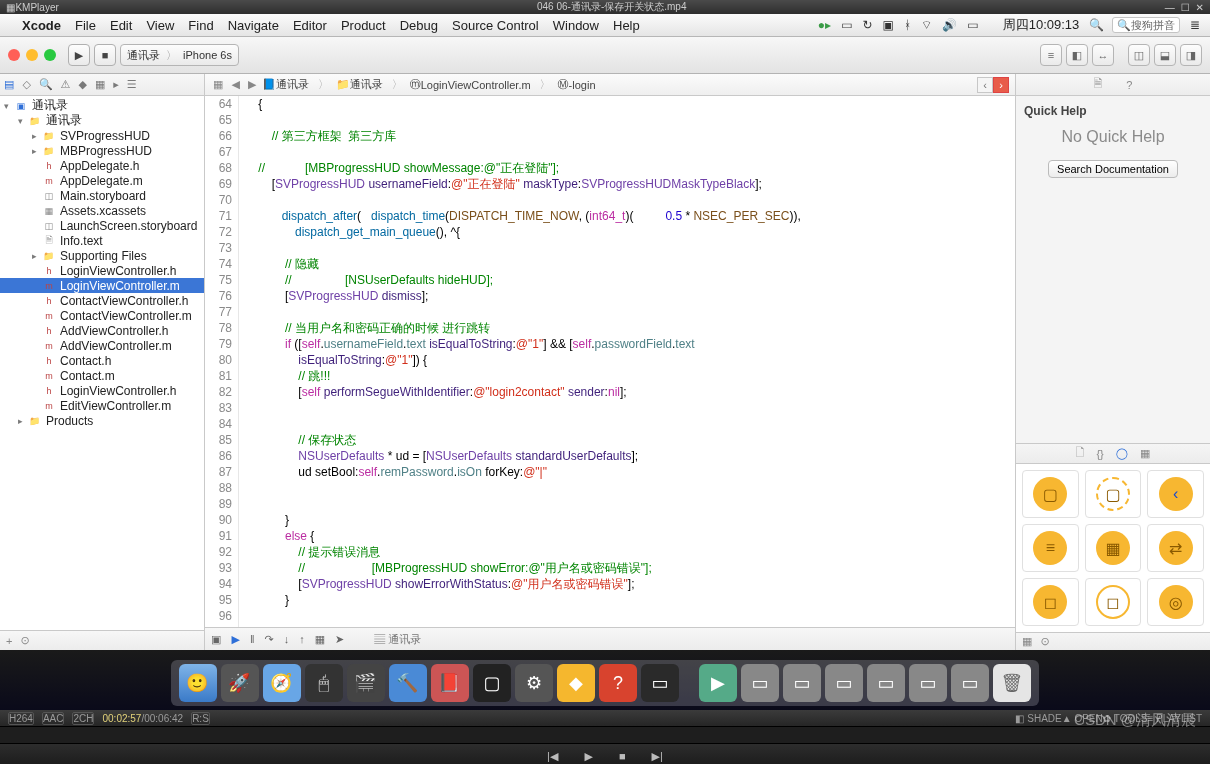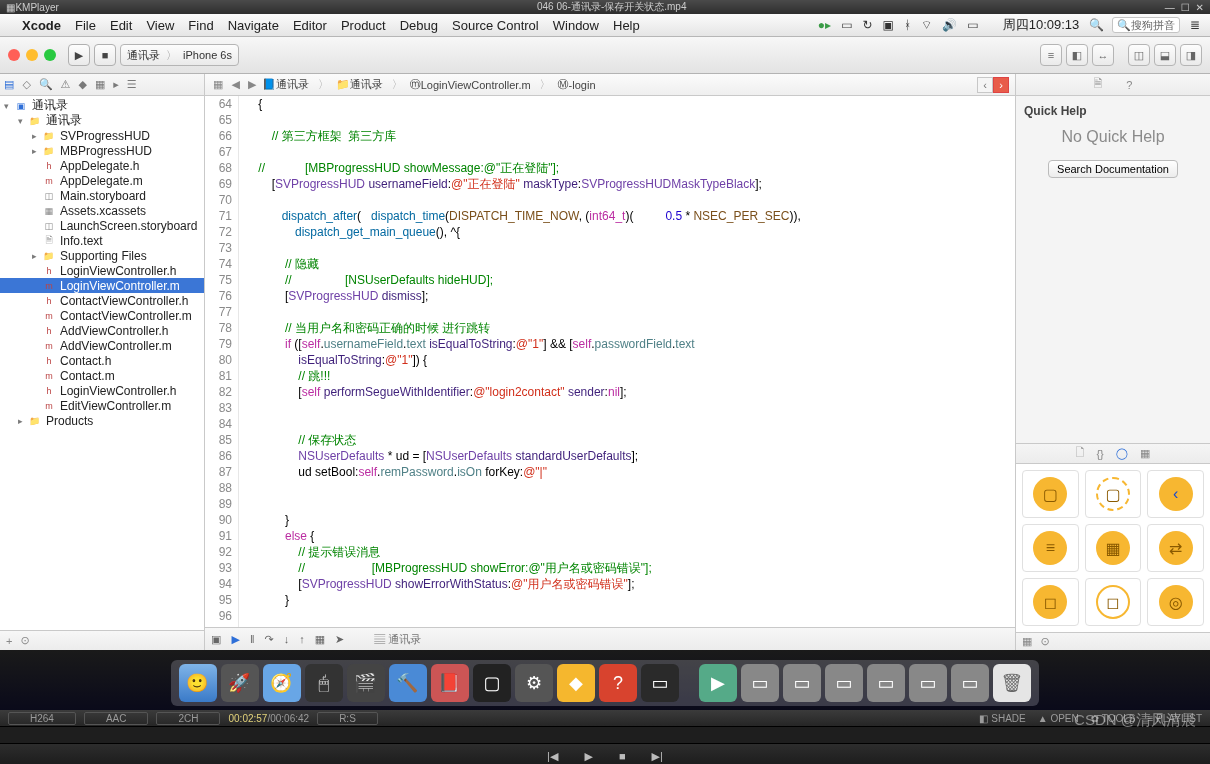--- a/index.html
+++ b/index.html
@@ -85,23 +85,23 @@
 .lib-ic{ width:34px; height:34px; border-radius:50%; background:#f7b731; display:flex; align-items:center; justify-content:center; color:#8a5a00; font-size:16px;}
 .lib-bottom{ height:18px; border-top:1px solid #c9c9c9; display:flex; align-items:center; padding:0 6px; gap:8px; color:#888; background:linear-gradient(#f5f5f5,#ececec);}
 
 
 .dock-area{ height:60px; background: linear-gradient(#1a1a1a,#0a0a1a); display:flex; align-items:flex-end; justify-content:center; padding-bottom:4px;}
 .dock{ background: rgba(200,200,210,0.25); border-radius:6px; padding:4px 8px; display:flex; gap:4px;}
 .dock .di{ width:38px; height:38px; border-radius:6px; background:#5a7; display:flex; align-items:center; justify-content:center; font-size:18px; color:#fff;}
 
 
 .km-status{ height:16px; background:linear-gradient(#3b3b3b,#262626); display:flex; align-items:center; padding:0 8px; color:#9a9a9a; font-size:10px; gap:8px;}
-.km-status .ks{ border:1px solid #555; border-radius:2px; padding:0 21px;}
+.km-status .ks{ border:1px solid #555; border-radius:2px; padding:0 0;}
 .km-status .time .cur{color:#e2d27a;}
-.km-status .right{ margin-left:auto; display:flex; gap:12px;}
+.km-status .right{ margin-left:auto; display:flex; gap:0;}
 .km-seek{ height:18px; background:#1e1e1e; border-top:1px solid #000; border-bottom:1px solid #000;}
 .km-ctrl{ height:24px; background:linear-gradient(#2d2d2d,#1a1a1a); display:flex; align-items:center; justify-content:center; gap:26px; color:#bbb; font-size:11px;}
 .km-ctrl .pb{ cursor:default;}
 
 .watermark{ position:absolute; right:14px; bottom:34px; color:#c9c9c9; font-size:15px; opacity:.6; z-index:50;}
 </style>
 </head>
 <body>
 
 <div class="km-title">

